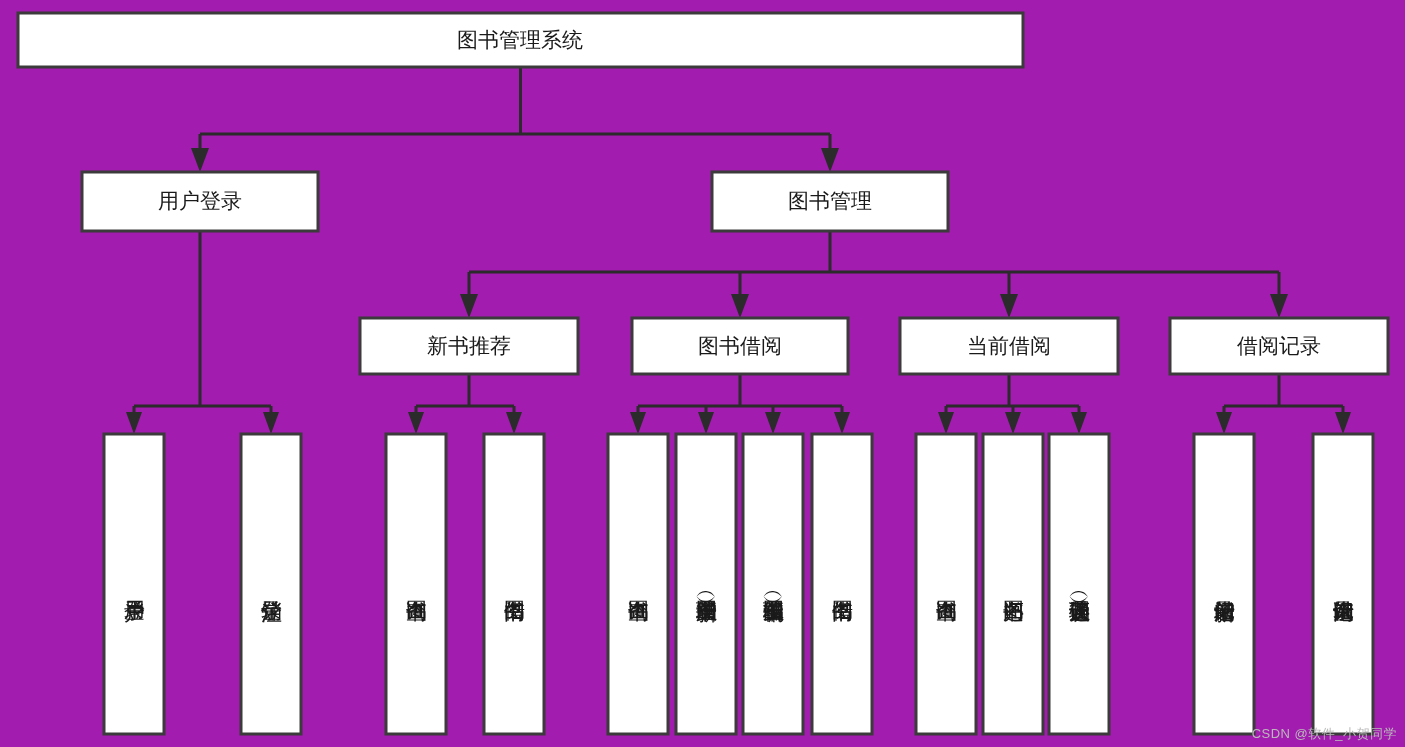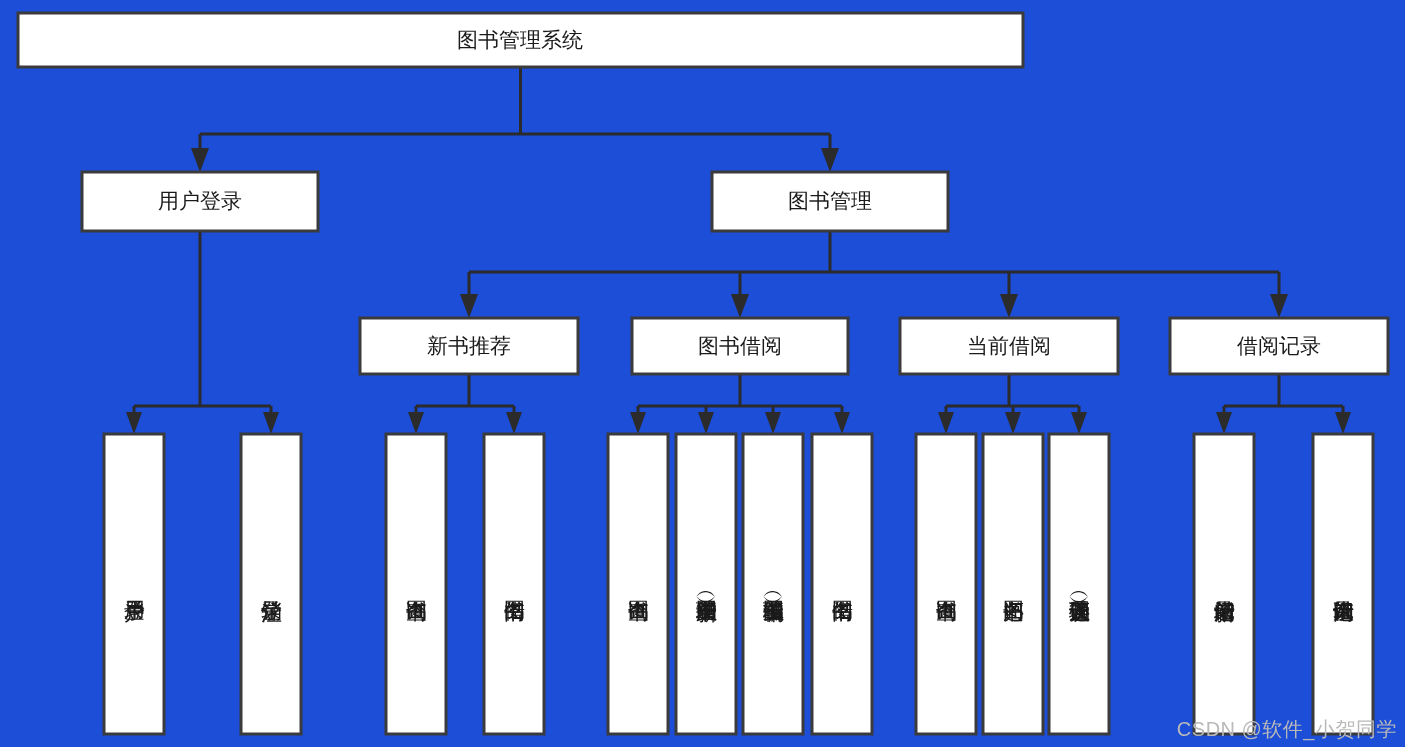--- a/index.html
+++ b/index.html
@@ -1,37 +1,37 @@
 <!DOCTYPE html>
 <html><head>
 <meta charset="utf-8">
 <style>
   html,body{margin:0;padding:0;background:#ffffff;}
   body{
     width:1405px;height:747px;
     font-family:"Liberation Sans","DejaVu Sans",sans-serif;
     overflow:hidden;
   }
-  #diagram-root{position:relative;width:1405px;height:747px;background:#1d4ed8;text-align:center;}
+  #diagram-root{position:relative;width:1405px;height:747px;background:#a21caf;text-align:center;}
   svg#tree{position:absolute;top:0;left:0;width:1405px;height:747px;}
   .node-box{fill:#ffffff;stroke:#3b3b3b;stroke-width:3;}
   .node-label{
     font-family:"Liberation Sans","DejaVu Sans",sans-serif;
     fill:#1a1a1a;
     text-anchor:middle;
     dominant-baseline:middle;
   }
   .label-h{font-size:21px;}
   .connector{stroke:#2b2b2b;stroke-width:3;fill:none;}
   .arrow-head{fill:#2b2b2b;}
   .watermark{
     position:absolute;
     right:8px;bottom:4px;
     font-family:"Liberation Sans","DejaVu Sans",sans-serif;
-    font-size:20px;
+    font-size:13px;
     color:#b9b9b9;
     white-space:nowrap;
     letter-spacing:0.5px;
   }
 </style>
 </head>
 <body>
 
 <div id="diagram-root">
 

